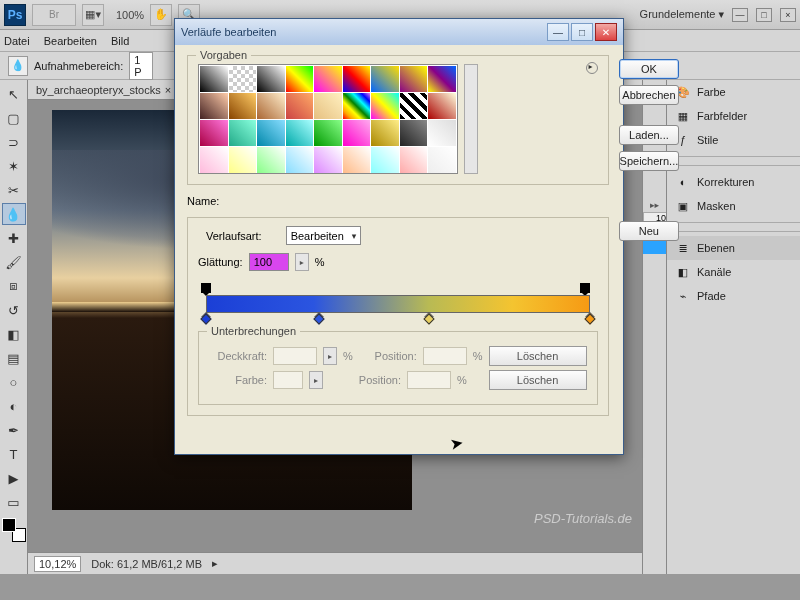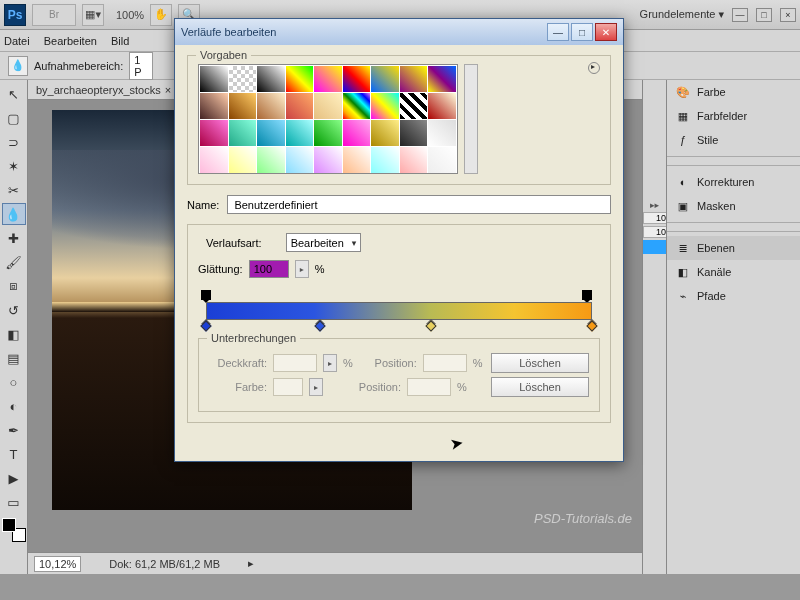--- a/index.html
+++ b/index.html
@@ -31,21 +31,21 @@
 .sw-fg { position:absolute; width:14px;height:14px; background:#000; border:1px solid #fff; left:0;top:0;}
 .sw-bg { position:absolute; width:14px;height:14px; background:#fff; border:1px solid #000; right:0;bottom:0;}
 
 
 .doc-wrap { flex: 1; background: #9a9a9a; display:flex; flex-direction:column;}
 .doc-tab { background:#d6d6d6; height:20px; display:flex; align-items:center; padding:0 8px; border-bottom:1px solid #888; color:#333; gap:4px;}
 .canvas { flex:1; background:#8f8f8f; position:relative; overflow:hidden;}
 .photo { position:absolute; left:24px; top:10px; width:360px; height:400px; background: linear-gradient(to bottom, #1a2838 0%, #6b7a8a 25%, #e8d0a0 42%, #b89560 48%, #2a1a0f 52%, #0f0905 100%);}
 .sky-cloud { position:absolute; left:0; top:40px; right:0; height:100px; background: radial-gradient(ellipse at 40% 30%, rgba(60,70,88,0.9), rgba(90,100,118,0.3) 60%, transparent 70%); }
 .photo .hline { position:absolute; left:0; right:0; top:48%; height:10px; background:linear-gradient(#f0d090,#1a0f08);}
-.status-bar { height:22px; background:#d6d6d6; border-top:1px solid #888; display:flex; align-items:center; padding:0 6px; gap:28px; color:#333;}
+.status-bar { height:22px; background:#d6d6d6; border-top:1px solid #888; display:flex; align-items:center; padding:0 6px; gap:10px; color:#333;}
 .status-field { background:#fff; border:1px solid #999; padding:1px 4px;}
 
 
 .right-col { width: 134px; background:#d6d6d6; border-left:1px solid #888; display:flex; flex-direction:column;}
 .right-col2 { width:24px; background:#d6d6d6; border-left:1px solid #888;}
 .panel-list { display:flex; flex-direction:column;}
 .panel-row { display:flex; align-items:center; gap:6px; padding:4px 8px; color:#222;}
 .panel-row.active { background:#c8c8c8;}
 .p-ic { width:16px; height:16px; display:flex;align-items:center;justify-content:center;}
 .opacity-pill { font-size:9px; background:#eee; border:1px solid #aaa; padding:0 3px; margin:2px 0 2px auto; width:40px; text-align:right;}
@@ -68,21 +68,21 @@
 .preset-grid { width:260px; height:110px; background:#fff; border:1px solid #888; display:grid; grid-template-columns:repeat(9,1fr); grid-auto-rows:26px; gap:1px; padding:1px; overflow:hidden;}
 .preset-grid .gp { width:100%; height:100%;}
 .preset-scroll { width:14px; background:#e6e6e6; border:1px solid #aaa;}
 .preset-opts { width:12px;height:12px; border:1px solid #888; border-radius:50%; margin-left:auto; position:relative; top:-2px;}
 .preset-opts::after{content:"▸"; font-size:8px; position:absolute; left:2px; top:-1px; color:#333;}
 
 .name-row { display:flex; align-items:center; gap:8px; margin:4px 0 10px;}
 .text-input { flex:1; background:#fff; border:1px solid #8a8a8a; height:19px; padding:2px 6px;}
 .sel { background:#fff; border:1px solid #8a8a8a; height:19px; padding:1px 4px; display:inline-flex; align-items:center; gap:4px;}
 .sel::after{content:"▾"; font-size:9px; color:#333; margin-left:4px;}
-.num-input { width:40px; background:#a21caf; border:1px solid #8a8a8a; height:18px; padding:1px 4px; text-align:left;}
+.num-input { width:40px; background:#d946ef; border:1px solid #8a8a8a; height:18px; padding:1px 4px; text-align:left;}
 .spin { width:14px; height:18px; background:#e6e6e6; border:1px solid #aaa; display:inline-flex;align-items:center;justify-content:center; font-size:8px; color:#555;}
 
 .grad-edit { margin-top:12px;}
 .gbar-wrap { position:relative; height:40px; margin:6px 4px 8px;}
 .gbar { position:absolute; left:4px; right:4px; top:12px; height:18px; border:1px solid #666; background:linear-gradient(to right,#1b3fd6 0%, #2b55e0 28%, #b8ba54 58%, #f4c430 80%, #f69a14 100%);}
 .ostop { position:absolute; top:0; width:10px; height:10px; background:#000; transform:translateX(-50%);}
 .ostop::before{content:""; position:absolute; left:0; top:8px; border-left:5px solid transparent; border-right:5px solid transparent; border-top:5px solid #000;}
 .cstop { position:absolute; bottom:-2px; width:10px; height:10px; transform:translateX(-50%);}
 .cstop .diamond{ width:8px;height:8px; transform:rotate(45deg); border:1px solid #333; margin:0 auto;}
 .cstop::before{content:""; position:absolute; left:0; bottom:8px; border-left:5px solid transparent; border-right:5px solid transparent; border-bottom:5px solid #555;}
@@ -285,21 +285,20 @@
                 <div class="gp g36"></div>
             </div>
             <div class="preset-scroll"></div>
           </div>
           <div class="preset-opts"></div>
         </div>
       </div>
 
       <div class="name-row">
         <span>Name:</span>
-        <input class="text-input" value="Benutzerdefiniert" style="">
       </div>
 
       <div class="group">
         <div style="display:flex;align-items:center;gap:24px;margin-left:8px;">
           <span>Verlaufsart:</span>
           <span class="sel">
               <span>Bearbeiten</span>
             </span>
         </div>
         <div style="display:flex;align-items:center;gap:6px;margin-top:8px;">
@@ -348,16 +347,25 @@
               <span class="lbl">Position:</span>
               <span class="dis-input"></span>
               <span>%</span>
               <div class="small-btn">Löschen</div>
             </div>
           </div>
         </div>
       </div>
     </div>
 
+    <div class="dlg-right">
+      <div class="dlg-btn primary">OK</div>
+      <div class="dlg-btn">Abbrechen</div>
+      <div style="height:8px"></div>
+      <div class="dlg-btn">Laden...</div>
+      <div class="dlg-btn">Speichern...</div>
+      <div style="height:38px"></div>
+      <div class="dlg-btn">Neu</div>
+    </div>
   </div>
 </div>
 
 <div class="cursor">➤</div>
 
 </body></html>

